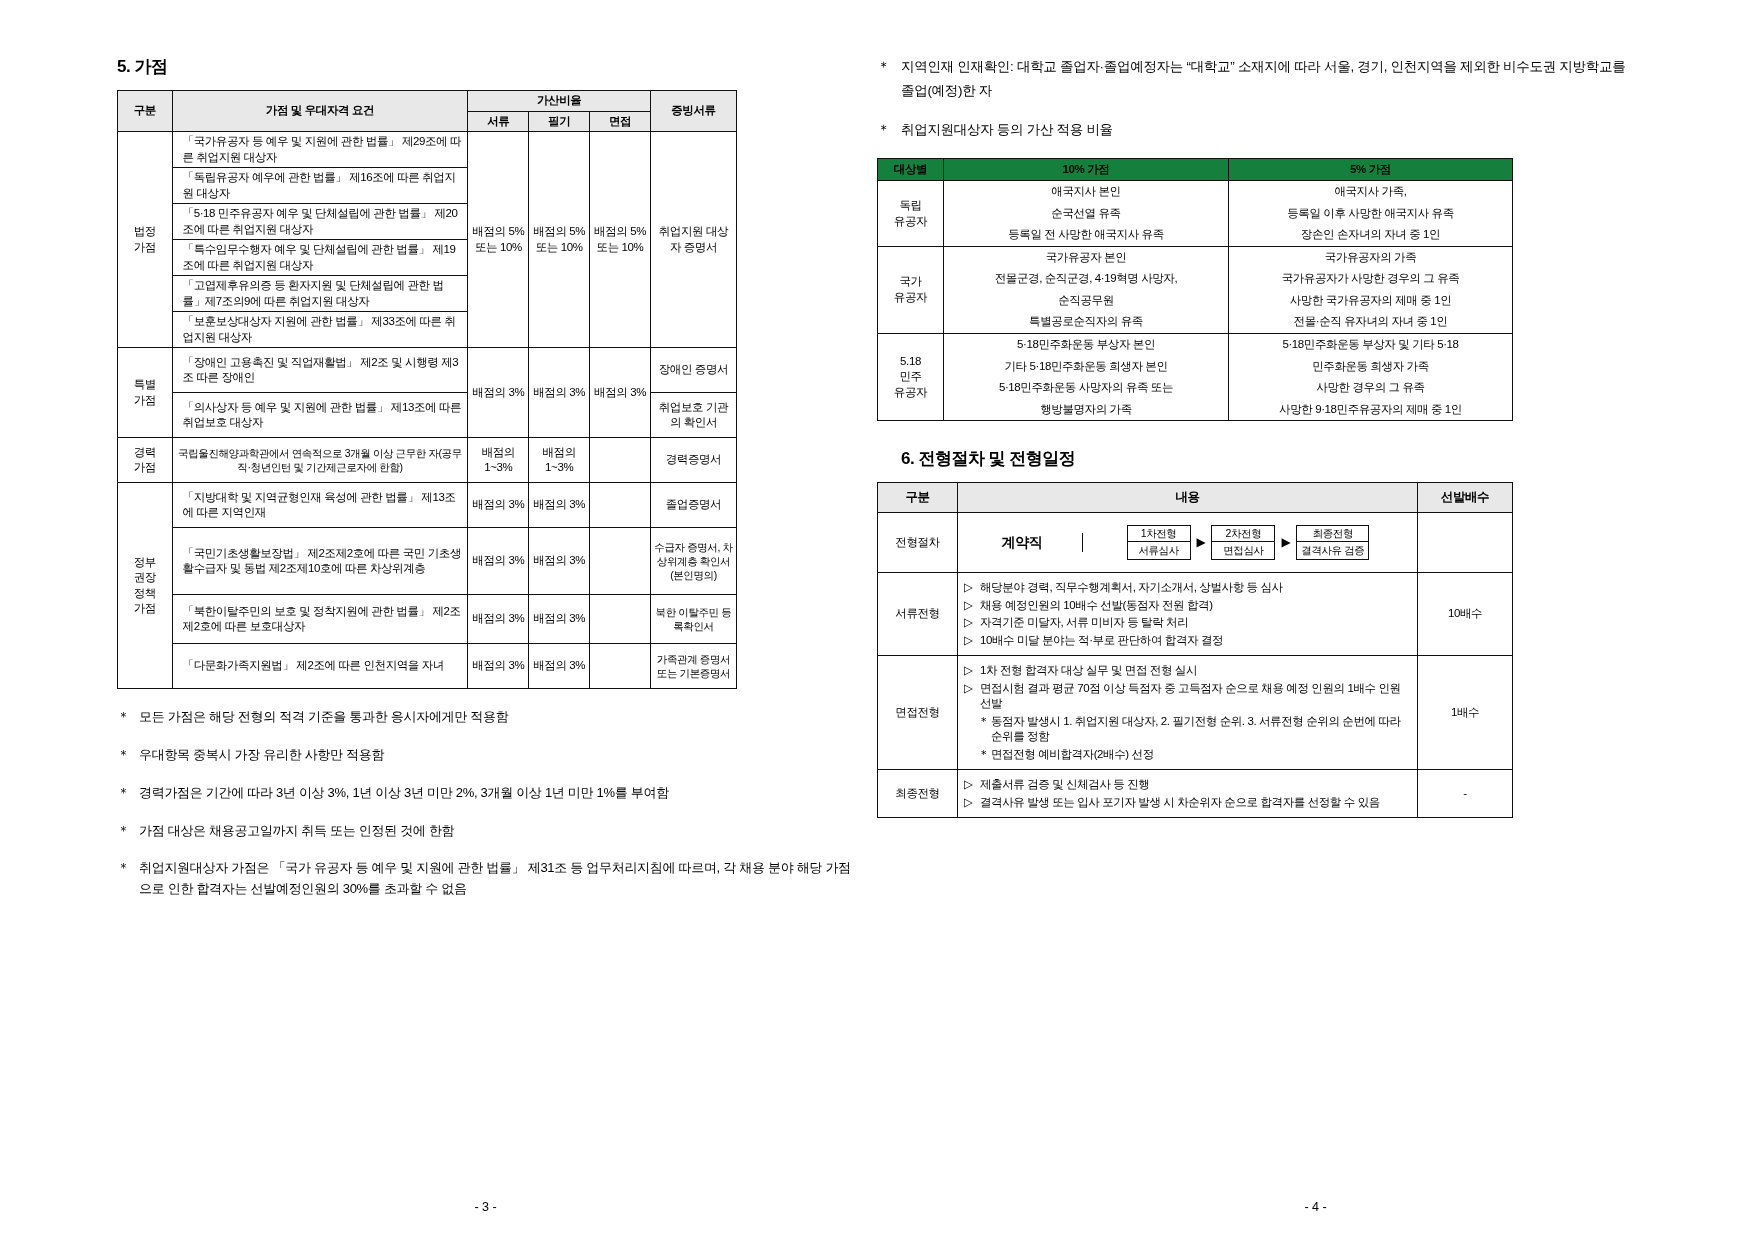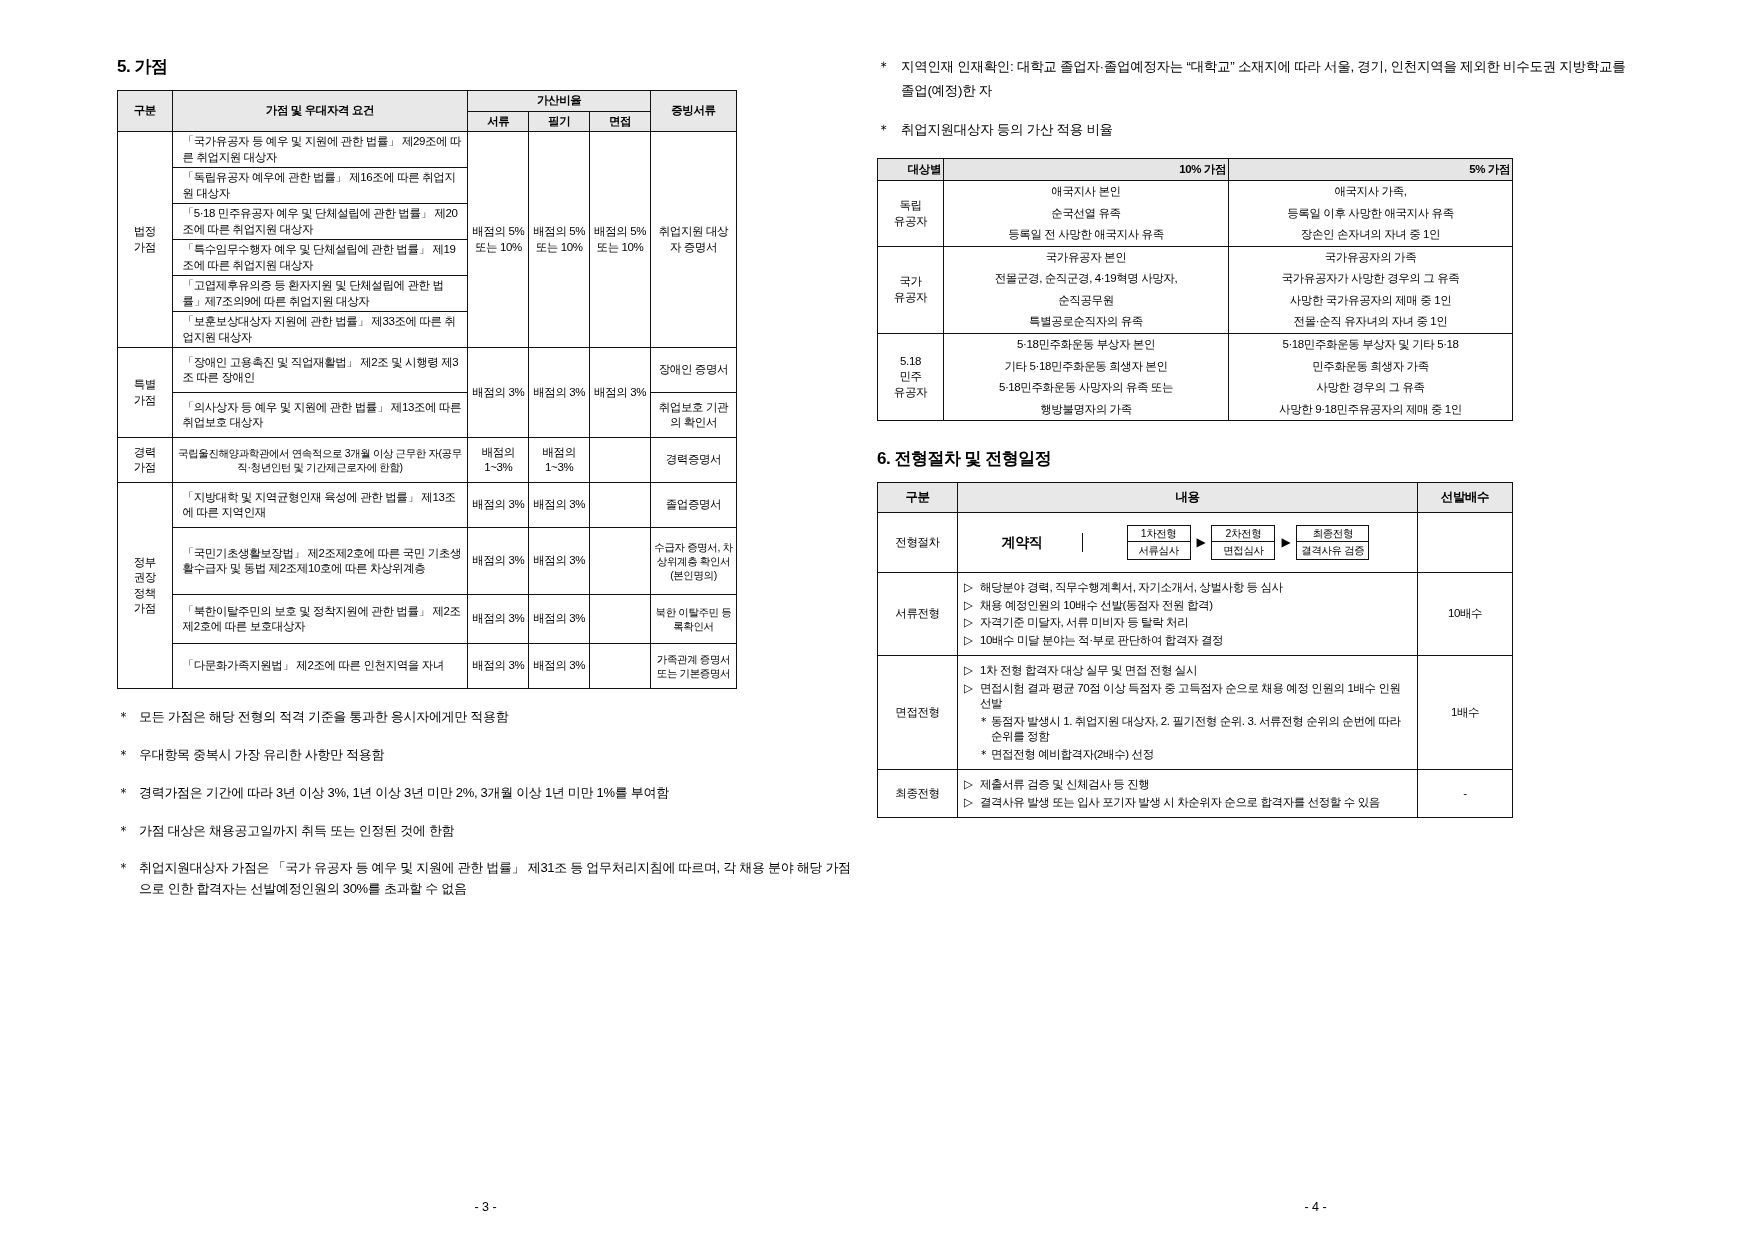--- a/index.html
+++ b/index.html
@@ -24,21 +24,21 @@
   .small{font-size:10.5px;}
   .notes{margin-top:18px;}
   .note{display:flex;margin-bottom:17px;font-size:13px;line-height:1.6;letter-spacing:-0.3px;}
   .note .star{width:22px;flex:none;}
   .note .txt{flex:1;}
   .pagenum{position:absolute;bottom:26px;width:100%;text-align:center;font-size:12.5px;}
   .rnote{display:flex;margin-bottom:16px;font-size:13.5px;line-height:1.75;letter-spacing:-0.3px;}
   .rnote .star{width:24px;flex:none;}
   .t2{width:635px;table-layout:fixed;margin-top:4px;}
   .t2 td{font-size:11.5px;text-align:center;padding:3px 2px;}
-  .t2 .hdr{background:#e5e5e5;font-weight:bold;text-align:right;}
+  .t2 .hdr{background:#15803d;font-weight:bold;}
   .t2 .vh{background:#fff;font-weight:normal;}
   .t3{width:635px;table-layout:fixed;margin-top:6px;}
   .t3 td{font-size:11.5px;padding:5px 6px;vertical-align:middle;}
   .t3 th{font-size:12.5px;padding:6px;}
   .flowbox{display:inline-block;border:1px solid #111;text-align:center;font-size:10.5px;line-height:1.25;min-width:62px;}
   .flowbox .top{border-bottom:1px solid #111;background:#fff;padding:1px 4px;}
   .flowbox .bot{padding:2px 4px;}
   .flowrow{display:flex;align-items:center;justify-content:center;gap:6px;}
   .arrow{font-size:12px;}
   .bullet{display:flex;align-items:flex-start;margin:2px 0;}
@@ -262,21 +262,21 @@
         <td style="border-top:none;border-bottom:none">5·18민주화운동 사망자의 유족 또는</td>
         <td style="border-top:none;border-bottom:none">사망한 경우의 그 유족</td>
       </tr>
       <tr>
         <td style="border-top:none">행방불명자의 가족</td>
         <td style="border-top:none">사망한 9·18민주유공자의 제매 중 1인</td>
       </tr>
     </tbody>
       </table>
 
-    <h2 class="sec" style="margin-top:26px;">6. 전형절차 및 전형일정</h2>
+    <h2 class="sec" style="margin-top:26px;margin-left:24px;">6. 전형절차 및 전형일정</h2>
 
     <table class="t3">
       <colgroup>
           <col style="width:80px">
           <col style="width:460px">
           <col style="width:95px">
         </colgroup>
       <tbody>
           <tr>
         <th>구분</th>

